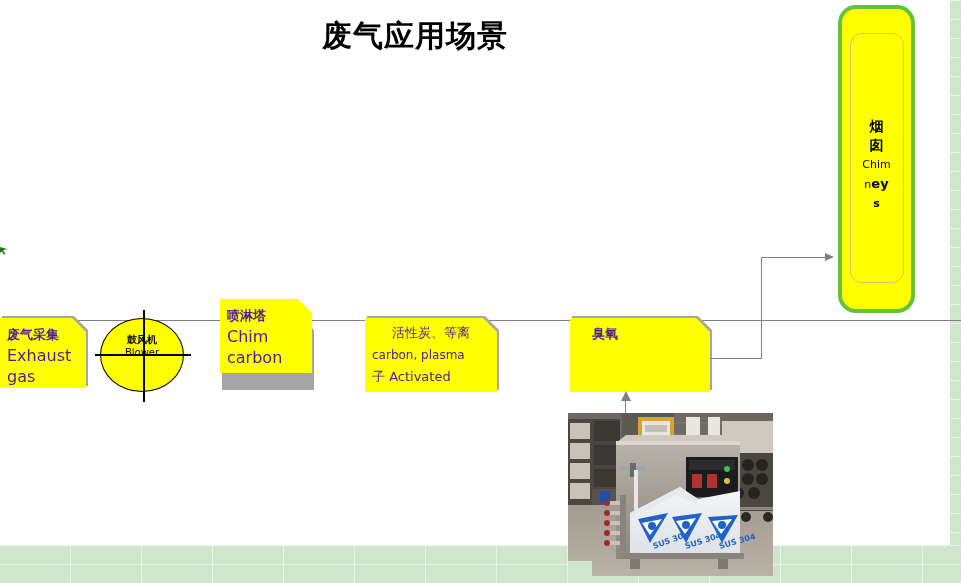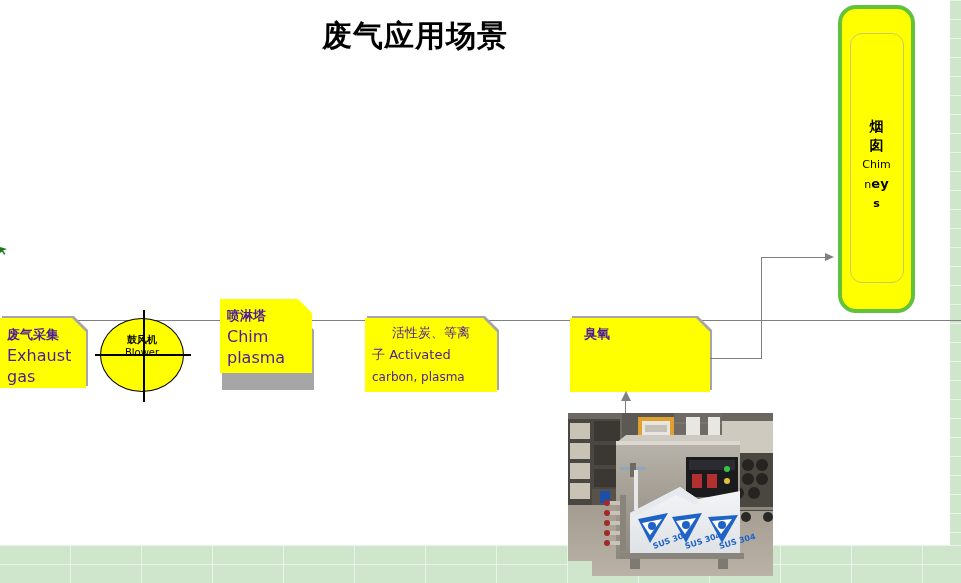--- a/index.html
+++ b/index.html
@@ -277,36 +277,36 @@
       <span class="blower-cn">鼓风机</span>
       <span class="blower-en">Blower</span>
     </div>
   </div>
 
   <div class="note-shadow" style="left:222px; top:316px; width:92px; height:74px;"></div>
   <div class="note" style="left:220px; top:299px; width:92px; height:74px;">
     <div class="note-text">
       <span class="note-cn">喷淋塔</span>
       <span class="note-en">Chim</span>
-      <span class="note-en">plasma</span>
+      <span class="note-en">carbon</span>
     </div>
   </div>
 
   <div class="note-shadow" style="left:367px; top:316px; width:132px; height:74px;"></div>
   <div class="note" style="left:365px; top:318px; width:132px; height:74px;">
     <div class="note-text" style="padding-top:4px;">
       <div class="note-inline" style="text-align:center;">活性炭、等离</div>
+      <div class="note-inline" style="font-size:12px;">carbon, plasma</div>
       <div class="note-inline">子   Activated</div>
-      <div class="note-inline" style="font-size:12px;">carbon, plasma</div>
     </div>
   </div>
 
   <div class="note-shadow" style="left:572px; top:316px; width:140px; height:74px;"></div>
   <div class="note" style="left:570px; top:318px; width:140px; height:74px;">
-    <div class="note-text" style="padding-left:14px; padding-top:5px;">
+    <div class="note-text" style="padding-left:22px; padding-top:5px;">
       <span class="note-cn">臭氧</span>
     </div>
   </div>
 
   <div class="conn conn-h" style="left:710px; top:358px; width:52px;"></div>
   <div class="conn conn-v" style="left:761px; top:257px; height:101px;"></div>
   <div class="conn conn-h" style="left:761px; top:257px; width:66px;"></div>
   <div class="arrow-right" style="left:825px; top:253px;"></div>
 
   <div class="conn conn-v" style="left:625px; top:398px; height:22px;"></div>

